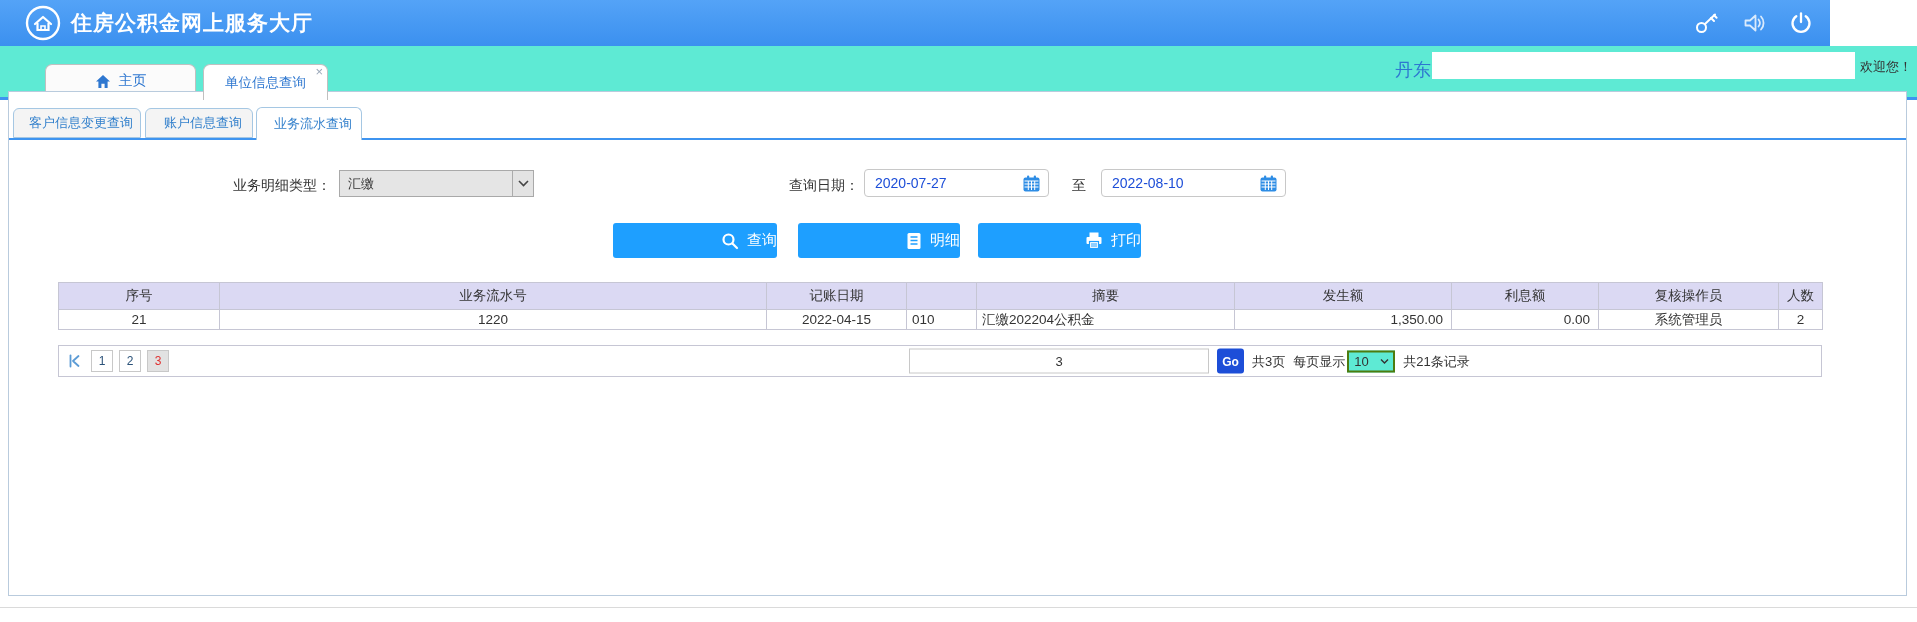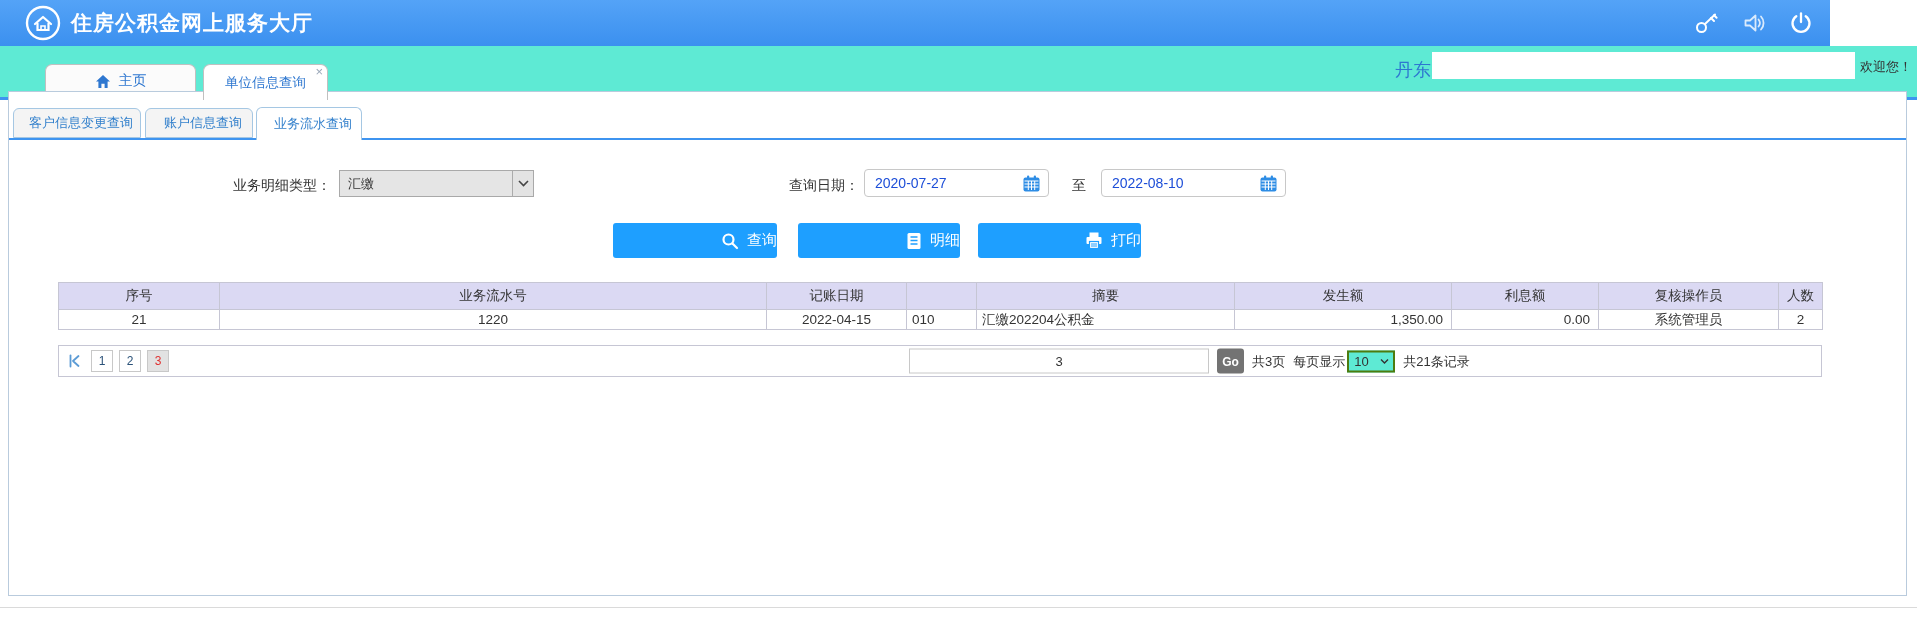--- a/index.html
+++ b/index.html
@@ -94,21 +94,21 @@
   .first-btn { width:20px; height:22px; display:flex; align-items:center; justify-content:center;
                cursor:pointer; background:transparent; border:none; }
   .page-box { width:22px; height:22px; border:1px solid #c8c8c8; background:#fff;
               font-size:12px; color:#2b5279; display:flex; align-items:center;
               justify-content:center; cursor:pointer; }
   .page-box.cur { background:#e2e2e2; color:#e03131; }
   .pager-right { position:absolute; left:850px; top:50%; transform:translateY(-50%);
                  display:flex; align-items:center; gap:8px; font-size:13px; color:#333; }
   .jump-input { width:300px; height:25px; border:1px solid #c8c8c8; text-align:center;
                 font-size:13px; color:#333; }
-  .go-btn { width:27px; height:25px; background:#737373; border:none; border-radius:3px;
+  .go-btn { width:27px; height:25px; background:#1d4ed8; border:none; border-radius:3px;
             color:#fff; font-size:12px; font-weight:bold; cursor:pointer;
             display:flex; align-items:center; justify-content:center; }
   .select-mini { width:48px; height:22px; border:2px solid #4d7c0f; background:#5eead4;
                  display:flex; align-items:center; cursor:pointer; }
   .select-mini .val { flex:1; font-size:13px; color:#333; padding-left:5px; }
   .select-mini svg { margin-right:4px; }
 
   .bottom-line { position:absolute; left:0; top:607px; width:1917px; height:1px; background:#dadada; }
 </style>
 </head>

